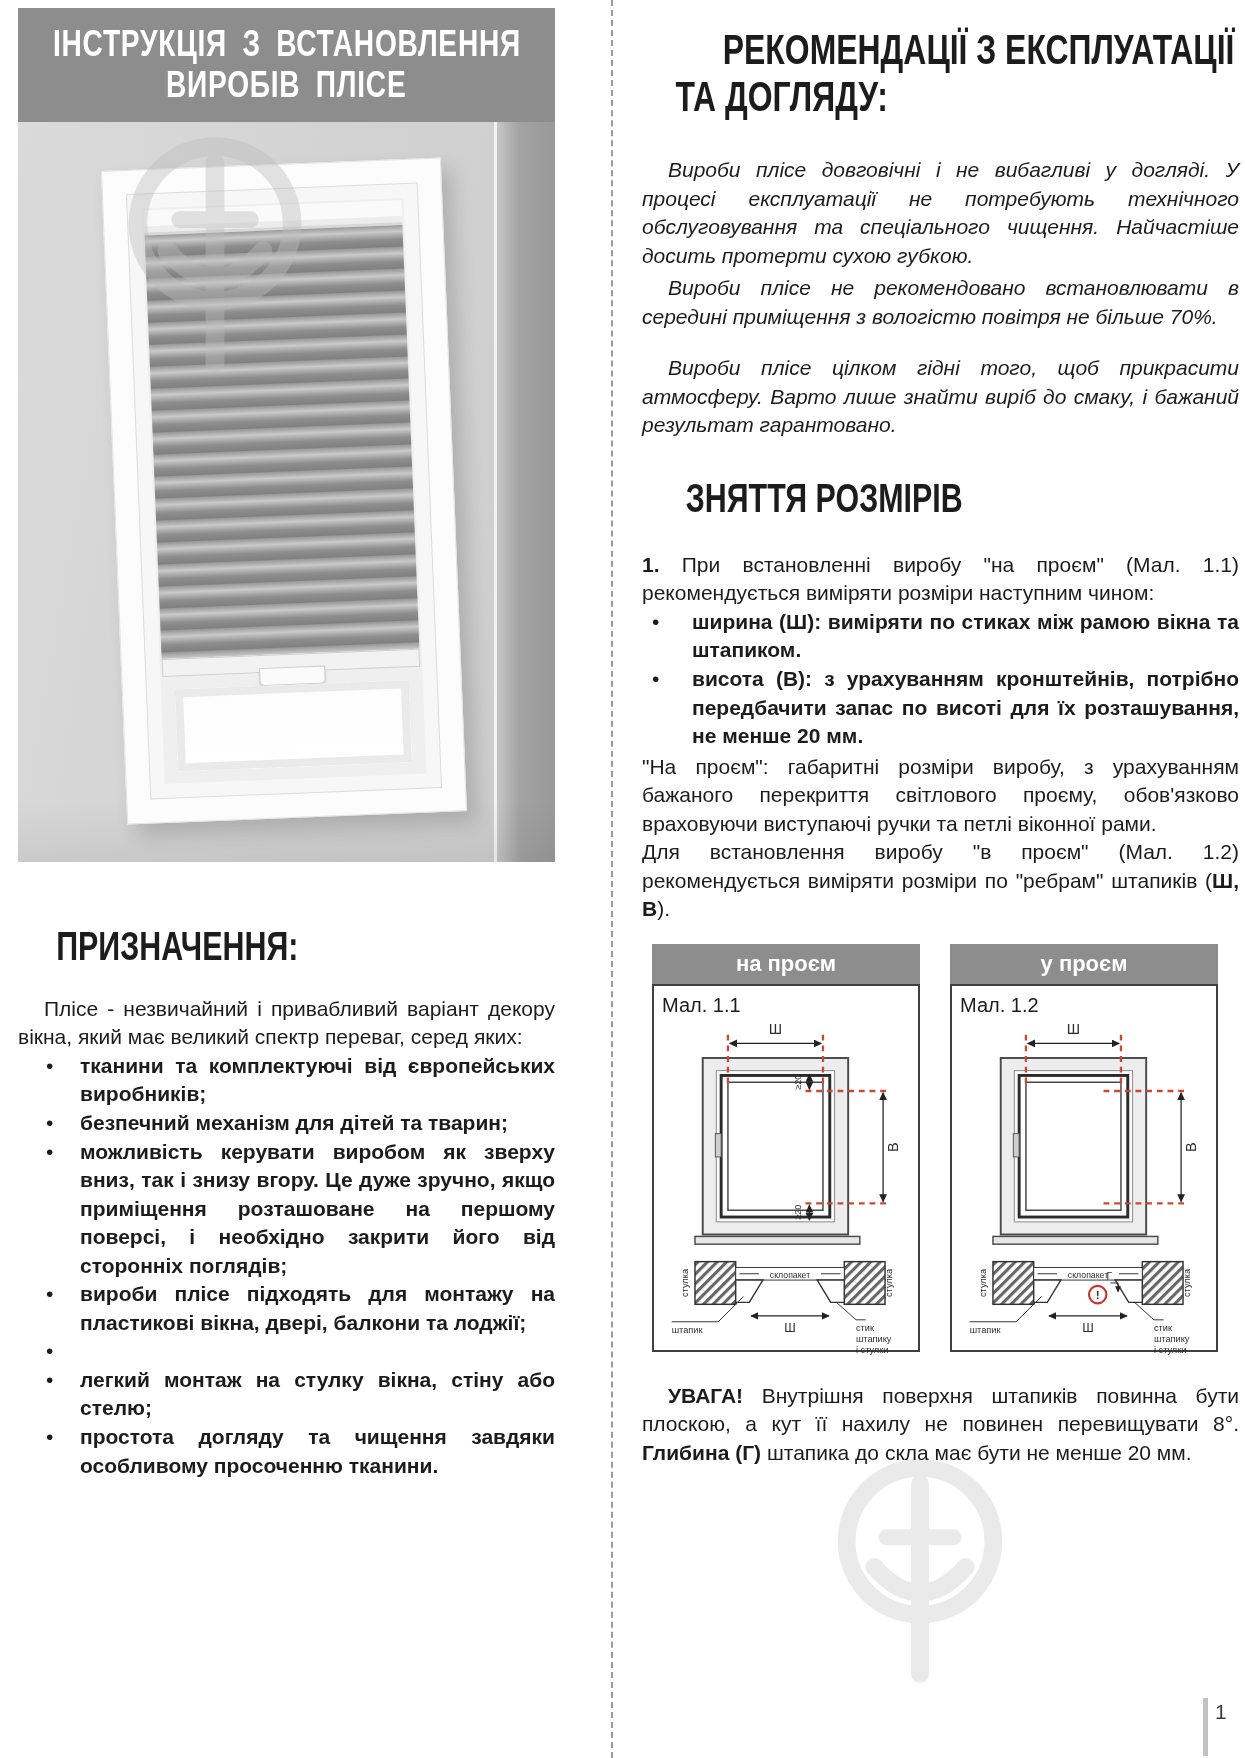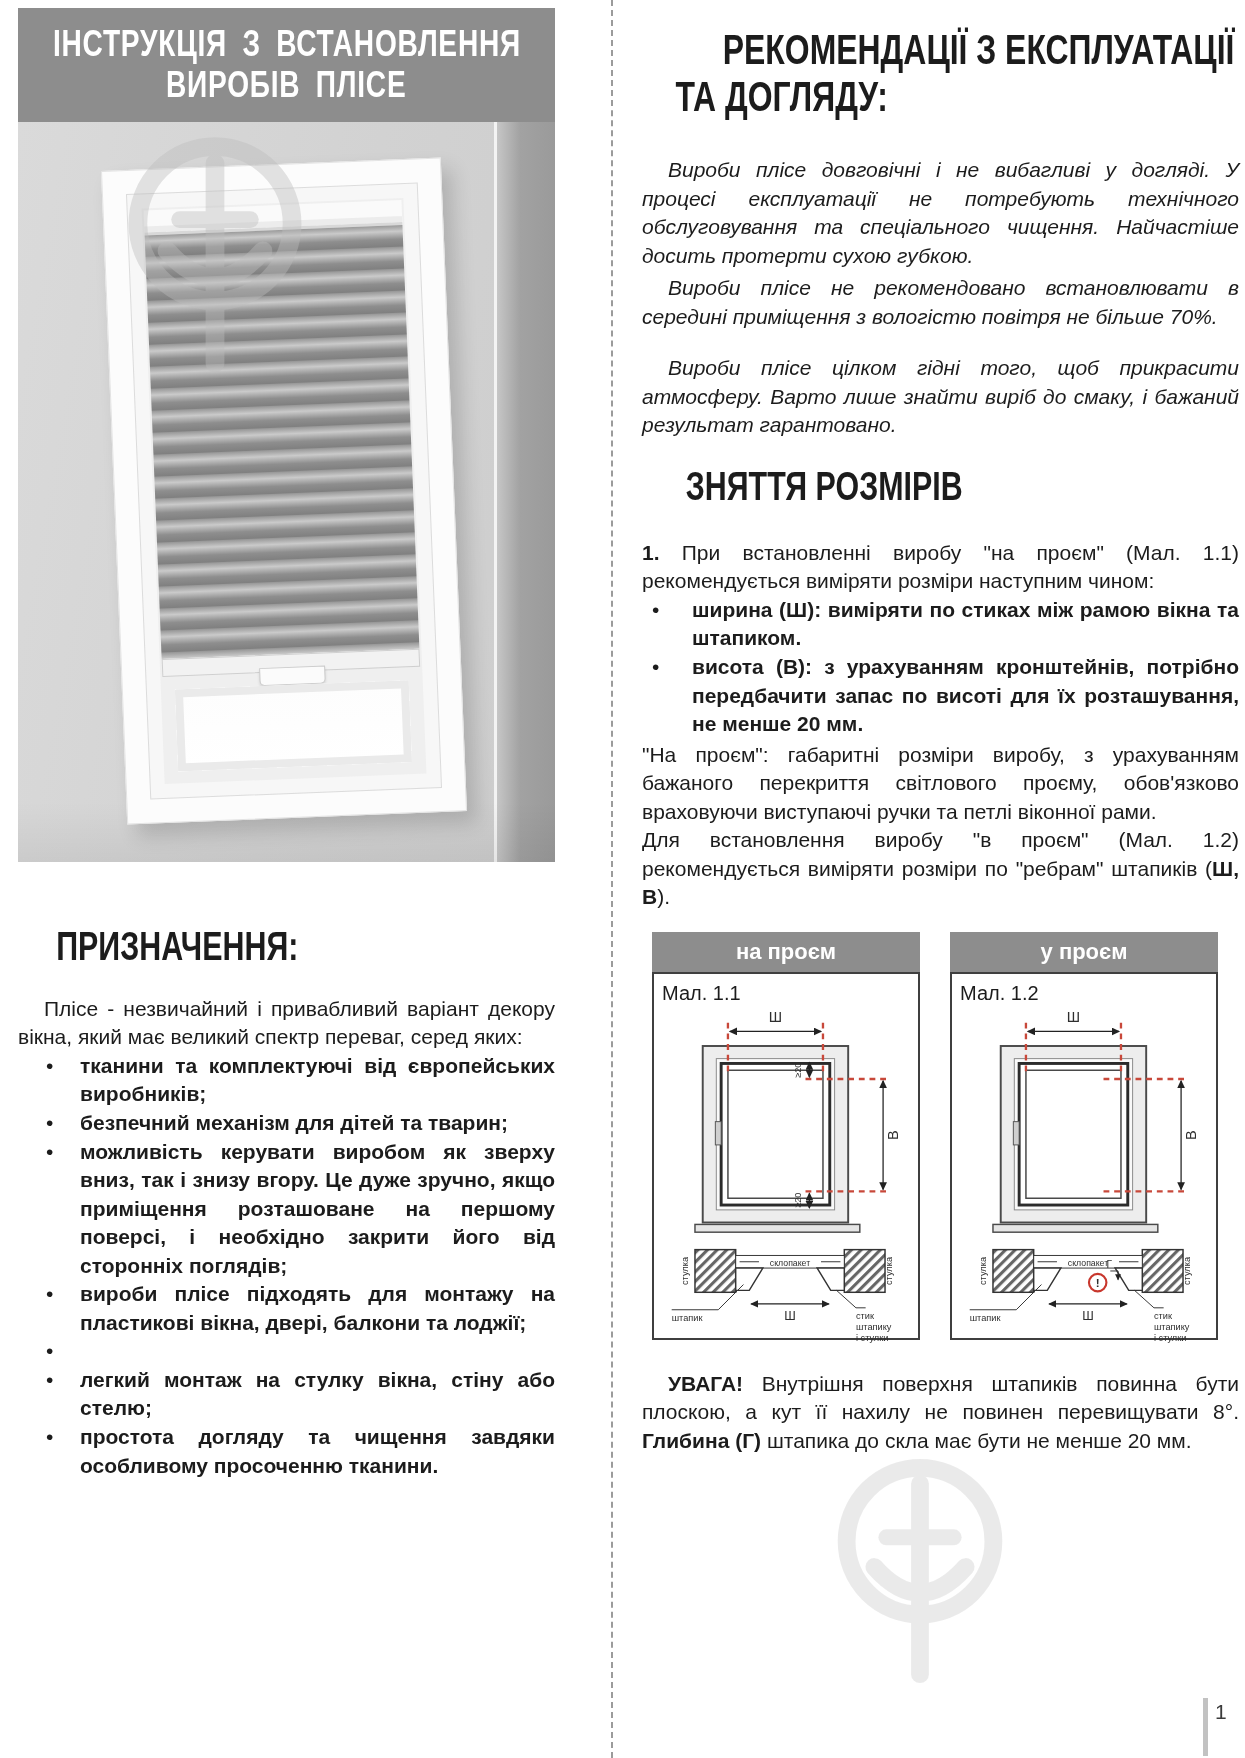--- a/index.html
+++ b/index.html
@@ -52,21 +52,21 @@
   .purpose-title{margin-top:62px;}
   .purpose-intro{margin-top:26px;}
   .purpose-list{margin-top:28px;}
 
   
   .col-right{position:absolute;left:642px;top:0;width:597px;}
   .care-title{margin-top:26px;font-size:42px;}
   .care-p1{margin-top:36px;font-style:italic;}
   .care-p2{margin-top:4px;font-style:italic;}
   .care-p3{margin-top:23px;}
-  .meas-title{margin-top:24px;font-size:40px;}
+  .meas-title{margin-top:36px;font-size:40px;}
   .meas-step{margin-top:30px;}
   .meas-list{margin-top:4px;}
   .meas-on{margin-top:2px;}
 
   
   .figures{display:flex;gap:30px;margin:20px 0 0 10px;position:relative;z-index:1;}
   .panel{width:268px;}
   .panel-tab{height:40px;background:#8d8d8d;color:#fff;font-weight:700;font-size:22px;
              display:flex;align-items:center;justify-content:center;}
   .panel-body{border:2px solid #3f3f3f;background:transparent;height:368px;box-sizing:border-box;

